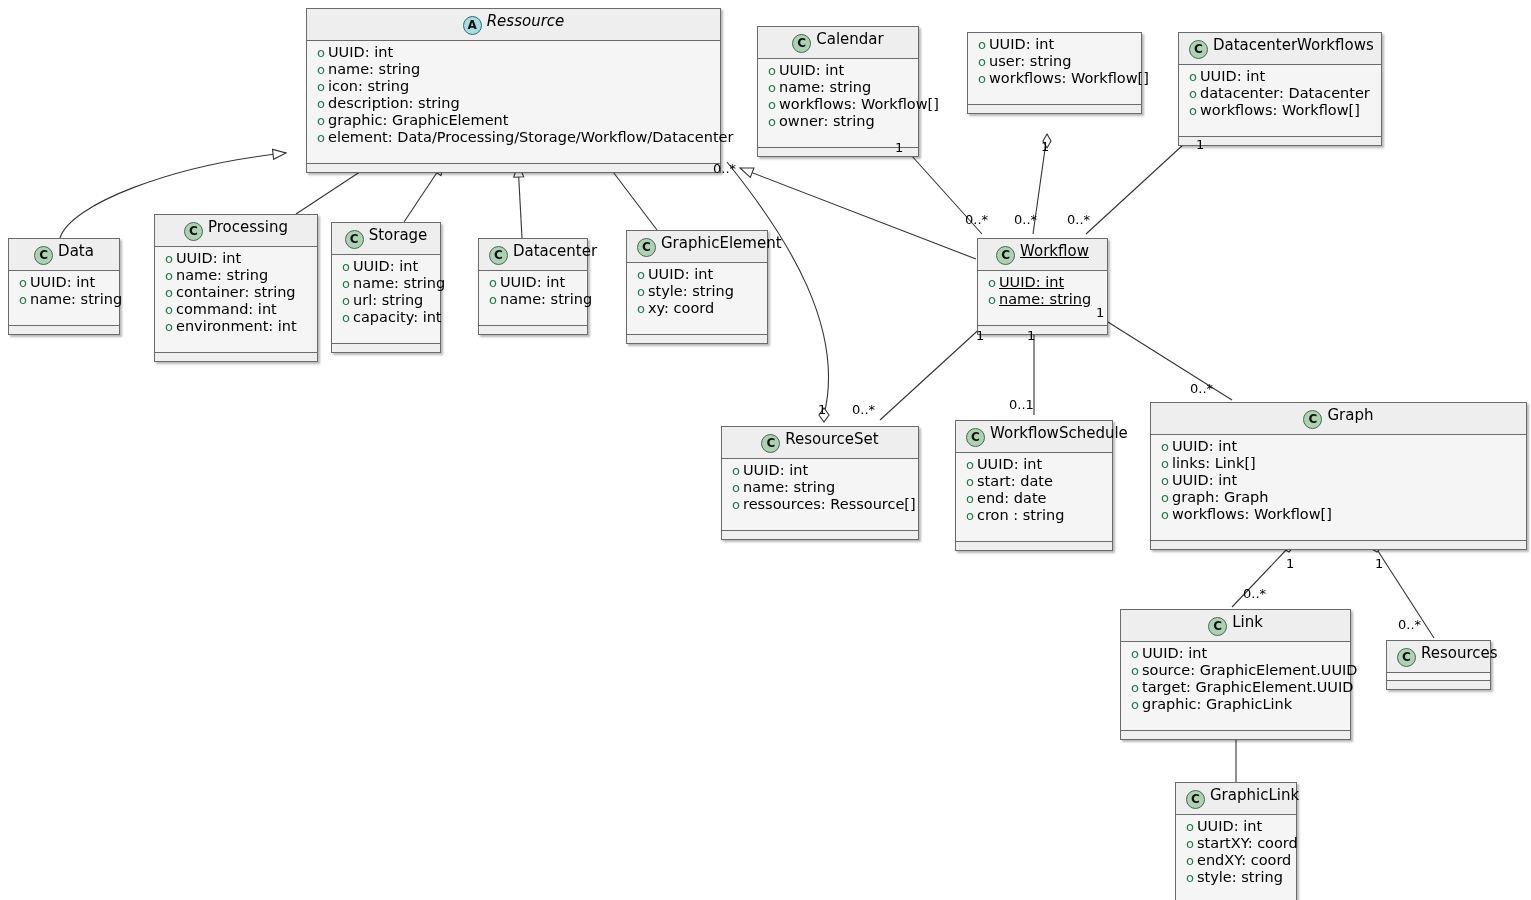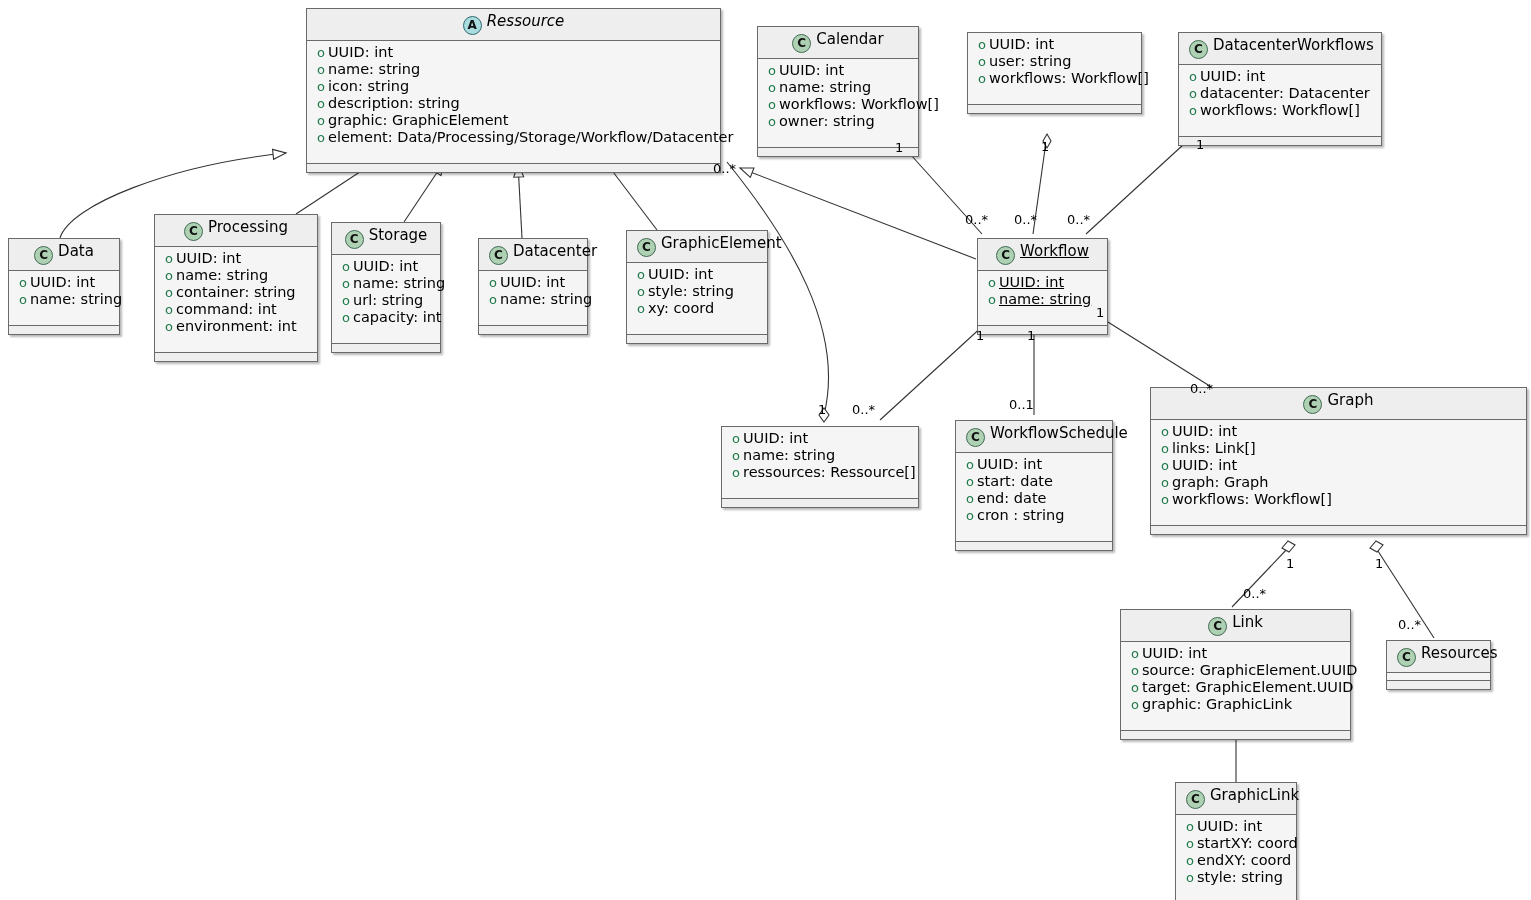--- a/index.html
+++ b/index.html
@@ -202,38 +202,39 @@
       </div>
       <div class="cls" style="left: 977px; top: 238px; width: 131px; text-decoration: underline;">
         <div class="hdr"><span class="ico c">C</span><span class="nm">Workflow</span></div>
         <div class="attrs">
           <div class="attr"><span class="vis">o</span><span>UUID: int</span></div>
           <div class="attr"><span class="vis">o</span><span>name: string</span></div>
         </div>
         <div class="foot"></div>
       </div>
       <div class="cls" style="left: 721px; top: 426px; width: 198px;">
+        <div class="hdr"><span class="ico c">C</span><span class="nm">ResourceSet</span></div>
         <div class="attrs">
           <div class="attr"><span class="vis">o</span><span>UUID: int</span></div>
           <div class="attr"><span class="vis">o</span><span>name: string</span></div>
           <div class="attr"><span class="vis">o</span><span>ressources: Ressource[]</span></div>
         </div>
         <div class="foot"></div>
       </div>
       <div class="cls" style="left: 955px; top: 420px; width: 158px;">
         <div class="hdr"><span class="ico c">C</span><span class="nm">WorkflowSchedule</span></div>
         <div class="attrs">
           <div class="attr"><span class="vis">o</span><span>UUID: int</span></div>
           <div class="attr"><span class="vis">o</span><span>start: date</span></div>
           <div class="attr"><span class="vis">o</span><span>end: date</span></div>
           <div class="attr"><span class="vis">o</span><span>cron : string</span></div>
         </div>
         <div class="foot"></div>
       </div>
-      <div class="cls" style="left: 1150px; top: 387px; width: 377px;">
+      <div class="cls" style="left: 1150px; top: 402px; width: 377px;">
         <div class="hdr"><span class="ico c">C</span><span class="nm">Graph</span></div>
         <div class="attrs">
           <div class="attr"><span class="vis">o</span><span>UUID: int</span></div>
           <div class="attr"><span class="vis">o</span><span>links: Link[]</span></div>
           <div class="attr"><span class="vis">o</span><span>UUID: int</span></div>
           <div class="attr"><span class="vis">o</span><span>graph: Graph</span></div>
           <div class="attr"><span class="vis">o</span><span>workflows: Workflow[]</span></div>
         </div>
         <div class="foot"></div>
       </div>

